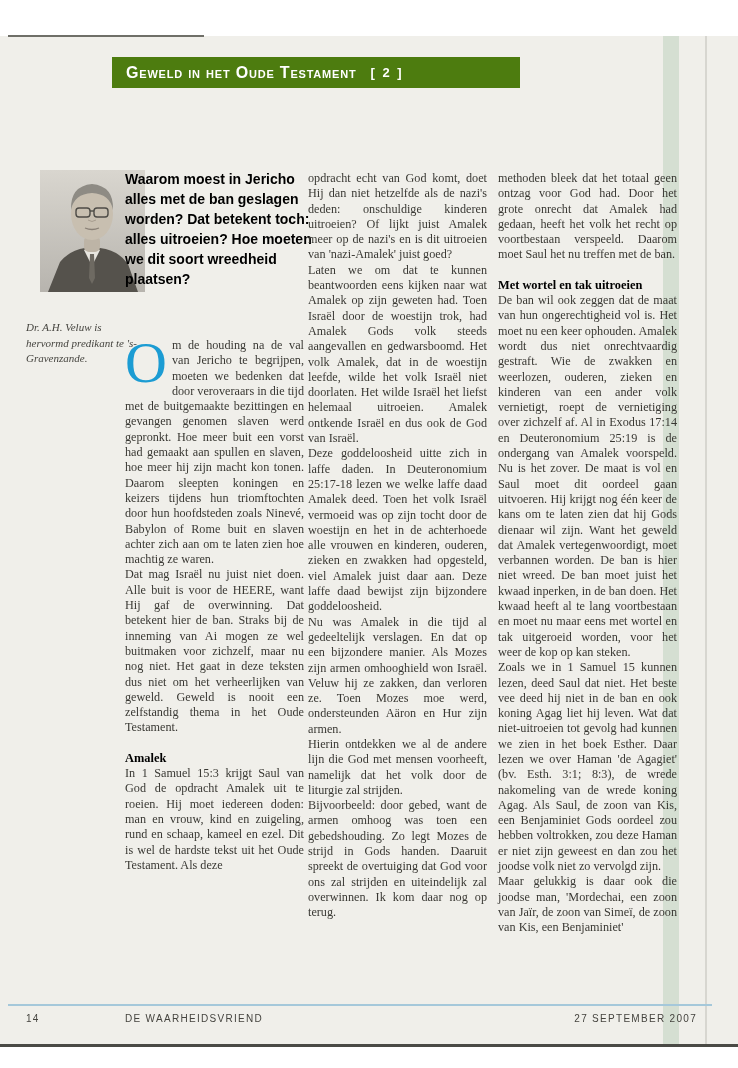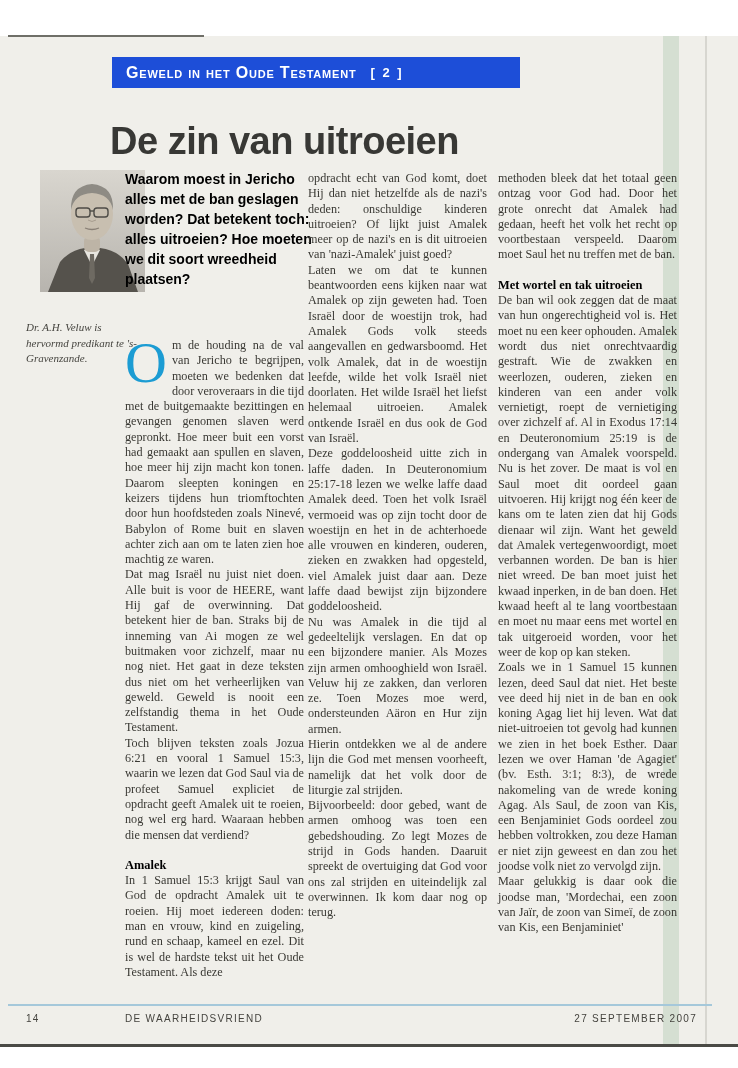--- a/index.html
+++ b/index.html
@@ -7,21 +7,21 @@
           font-family:"Liberation Serif", serif;}
   
   .paper{position:absolute;left:0;top:36px;width:738px;height:1009px;background:#f0efea;}
   .paper-bottom-edge{position:absolute;left:0;top:1044px;width:738px;height:3px;background:#4a4a45;}
   .scan-top-line{position:absolute;left:8px;top:35px;width:196px;height:2px;background:#6f6f68;}
   .scan-strip-green{position:absolute;left:663px;top:36px;width:16px;height:1008px;
                     background:rgba(168,198,172,0.38);}
   .scan-right-edge{position:absolute;left:705px;top:36px;width:2px;height:1008px;background:#d7d6d0;}
 
   
-  .kicker{position:absolute;left:112px;top:57px;width:408px;height:31px;background:#1d4ed8;
+  .kicker{position:absolute;left:112px;top:57px;width:408px;height:31px;background:#4d7c0f;
           color:#ffffff;display:flex;align-items:center;box-sizing:border-box;padding-left:14px;
           font-family:"Liberation Sans", sans-serif;}
   .kicker .label{font-variant:small-caps;font-size:16px;letter-spacing:0.8px;font-weight:bold;}
   .kicker .issue{font-size:13px;margin-left:14px;letter-spacing:2px;font-weight:bold;}
 
   
   .page-title{position:absolute;left:110px;top:94px;width:500px;
               font-family:"Liberation Sans", sans-serif;font-size:38px;font-weight:bold;
               color:#383835;letter-spacing:-0.5px;line-height:44px;}
 
@@ -62,21 +62,20 @@
   <div class="paper"></div>
   <div class="scan-top-line"></div>
   <div class="scan-strip-green"></div>
   <div class="scan-right-edge"></div>
 
   <div class="kicker">
     <span class="label">Geweld in het Oude Testament</span>
     <span class="issue">[ 2 ]</span>
   </div>
 
-  <h1 class="page-title">De zin van uitroeien</h1>
 
   <div class="portrait">
     <svg width="105" height="122" viewBox="0 0 105 122" xmlns="http://www.w3.org/2000/svg">
       <defs>
         <linearGradient id="bgg" x1="0" y1="0" x2="0" y2="1">
           <stop offset="0" stop-color="#d9d6cf"></stop>
             <stop offset="1" stop-color="#b7b4ae"></stop>
         </linearGradient>
       </defs>
       <rect x="0" y="0" width="105" height="122" fill="url(#bgg)"></rect>
@@ -101,21 +100,20 @@
       <path d="M48 50 Q52 53 56 50" stroke="#a79d8f" stroke-width="1" fill="none"></path>
     </svg>
   </div>
   <div class="caption">Dr. A.H. Veluw is hervormd predikant te 's-Gravenzande.</div>
 
   <div class="intro">Waarom moest in Jericho alles met de ban geslagen worden? Dat betekent toch: alles uitroeien? Hoe moeten we dit soort wreedheid plaatsen?</div>
 
   <div class="col col1">
     <p><span class="dropcap">O</span><span>m de houding na de val van Jericho te begrijpen, moeten we bedenken dat door veroveraars in die tijd met de buitgemaakte bezittingen en gevangen genomen slaven werd gepronkt. Hoe meer buit een vorst had gemaakt aan spullen en slaven, hoe meer hij zijn macht kon tonen. Daarom sleepten koningen en keizers tijdens hun triomftochten door hun hoofdsteden zoals Ninevé, Babylon of Rome buit en slaven achter zich aan om te laten zien hoe machtig ze waren.</span></p>
     <p>Dat mag Israël nu juist niet doen. Alle buit is voor de HEERE, want Hij gaf de overwinning. Dat betekent hier de ban. Straks bij de inneming van Ai mogen ze wel buitmaken voor zichzelf, maar nu nog niet. Het gaat in deze teksten dus niet om het verheerlijken van geweld. Geweld is nooit een zelfstandig thema in het Oude Testament.</p>
-    <p>Toch blijven teksten zoals Jozua 6:21 en vooral 1 Samuel 15:3, waarin we lezen dat God Saul via de profeet Samuel expliciet de opdracht geeft Amalek uit te roeien, nog wel erg hard. Waaraan hebben die mensen dat verdiend?</p>
     <h3 class="body-heading">Amalek</h3>
     <p>In 1 Samuel 15:3 krijgt Saul van God de opdracht Amalek uit te roeien. Hij moet iedereen doden: man en vrouw, kind en zuigeling, rund en schaap, kameel en ezel. Dit is wel de hardste tekst uit het Oude Testament. Als deze</p>
   </div>
 
   <div class="col col2">
     <p>opdracht echt van God komt, doet Hij dan niet hetzelfde als de nazi's deden: onschuldige kinderen uitroeien? Of lijkt juist Amalek meer op de nazi's en is dit uitroeien van 'nazi-Amalek' juist goed?</p>
     <p>Laten we om dat te kunnen beantwoorden eens kijken naar wat Amalek op zijn geweten had. Toen Israël door de woestijn trok, had Amalek Gods volk steeds aangevallen en gedwarsboomd. Het volk Amalek, dat in de woestijn leefde, wilde het volk Israël niet doorlaten. Het wilde Israël het liefst helemaal uitroeien. Amalek ontkende Israël en dus ook de God van Israël.</p>
     <p>Deze goddeloosheid uitte zich in laffe daden. In Deuteronomium 25:17-18 lezen we welke laffe daad Amalek deed. Toen het volk Israël vermoeid was op zijn tocht door de woestijn en het in de achterhoede alle vrouwen en kinderen, ouderen, zieken en zwakken had opgesteld, viel Amalek juist daar aan. Deze laffe daad bewijst zijn bijzondere goddeloosheid.</p>
     <p>Nu was Amalek in die tijd al gedeeltelijk verslagen. En dat op een bijzondere manier. Als Mozes zijn armen omhooghield won Israël. Veluw hij ze zakken, dan verloren ze. Toen Mozes moe werd, ondersteunden Aäron en Hur zijn armen.</p>
     <p>Hierin ontdekken we al de andere lijn die God met mensen voorheeft, namelijk dat het volk door de liturgie zal strijden.</p>

